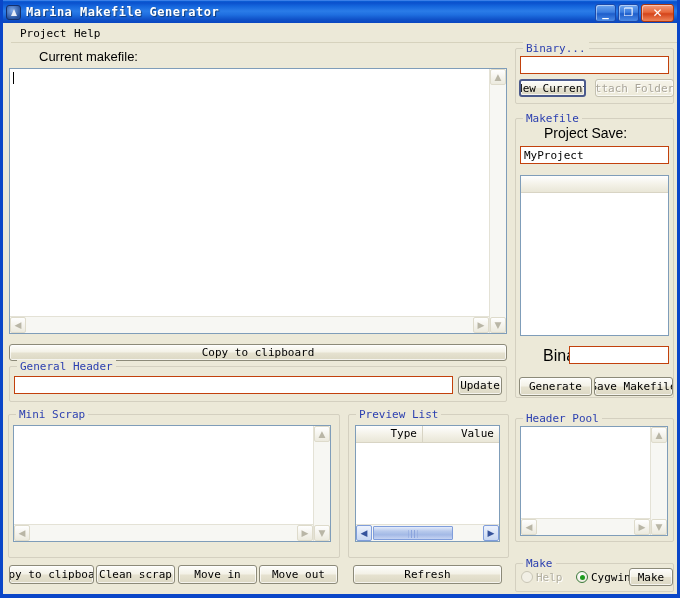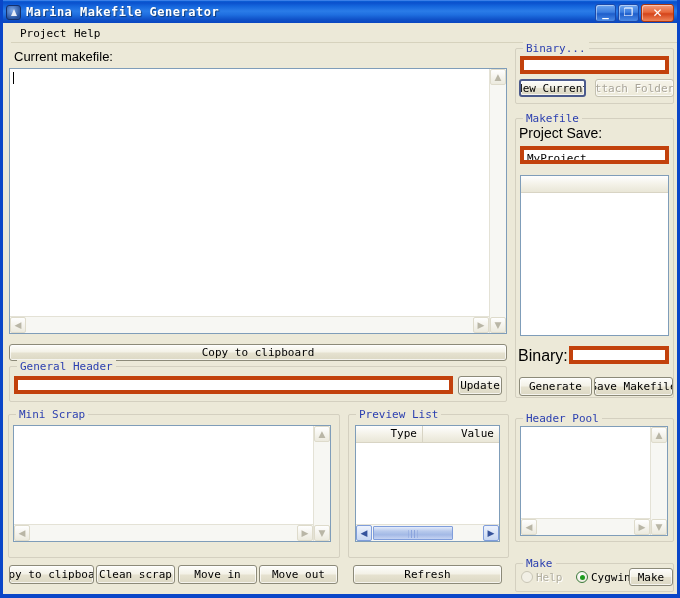--- a/index.html
+++ b/index.html
@@ -101,20 +101,21 @@
   .menu-item.m0 { left: 6px; }
   .menu-item.m1 { left: 60px; }
 
   
   .label {
     position: absolute;
     font-family: "Liberation Sans", sans-serif;
     font-size: 13px;
     color: #000;
     white-space: nowrap;
+    margin-left: 25px;
   }
   .grp {
     position: absolute;
     box-sizing: border-box;
     border: 1px solid #d4d0c0;
     border-radius: 2px;
     background: transparent;
   }
   .grp-title {
     position: absolute;
@@ -123,21 +124,21 @@
     padding: 0 3px;
     color: #2b3fb0;
     font-family: "DejaVu Sans Mono", "Liberation Mono", monospace;
     font-size: 11px;
     white-space: nowrap;
   }
   .tbox {
     position: absolute;
     box-sizing: border-box;
     background: #ffffff;
-    border: 4px solid #c2410c;
+    border: 1px solid #c2410c;
     font-family: "DejaVu Sans Mono", "Liberation Mono", monospace;
     font-size: 11px;
     color: #000;
     padding: 2px 3px;
     white-space: nowrap;
     overflow: hidden;
     line-height: 13px;
   }
   .btn {
     position: absolute;

